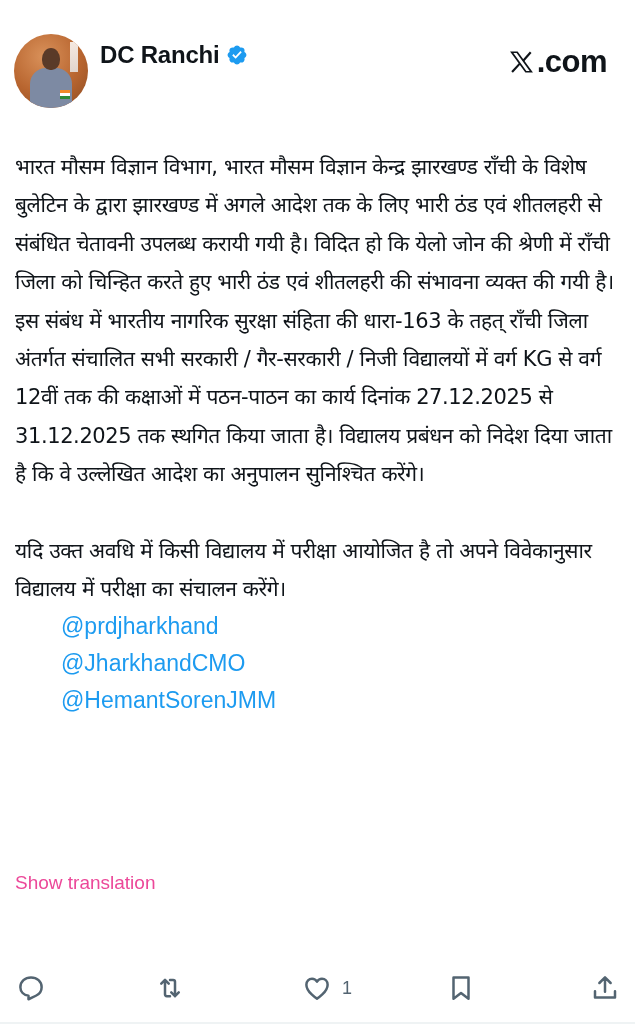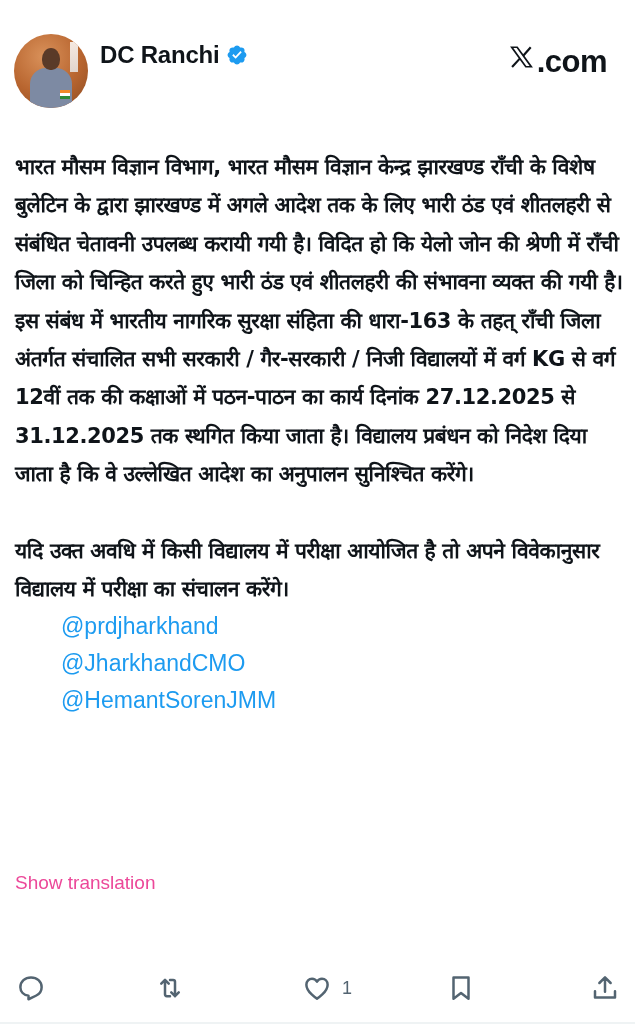--- a/index.html
+++ b/index.html
@@ -31,30 +31,30 @@
       position: absolute; left: 46px; top: 56px; width: 10px; height: 9px;
       background: linear-gradient(#f08a2a 0 33%, #ffffff 33% 66%, #2e8b3a 66% 100%);
     }
     .user-info { position: absolute; left: 86px; top: 6px; }
     .display-name-row { display: flex; align-items: center; gap: 6px; height: 30px; }
     .display-name { font-size: 24px; font-weight: bold; color: #0f1419; letter-spacing: -0.2px; }
     .verified { width: 22px; height: 22px; }
     .handle { font-size: 22px; color: #536471; margin-top: 4px; letter-spacing: -0.2px; }
     .brand {
       position: absolute; right: 28px; top: 10px; font-size: 31px; font-weight: bold;
-      color: #0f1419; letter-spacing: -0.5px; display: flex; align-items: flex-start;
+      color: #0f1419; letter-spacing: -0.5px; display: flex; align-items: center;
     }
     .brand .x-logo { width: 27px; height: 26px; margin-right: 2px; }
 
     .tweet-body {
       position: absolute; left: 15px; top: 148px; width: 612px;
       font-family: "DejaVu Sans", sans-serif; font-size: 21px; line-height: 38.4px;
       color: #0f1419; letter-spacing: -0.4px;
     }
-    .tweet-body p { white-space: normal; font-weight: bold; }
+    .tweet-body p { white-space: normal; }
     .tweet-body .gap { height: 38px; }
     .mention { color: #1d9bf0; display: block; font-family: "Liberation Sans", sans-serif; font-size: 23px; line-height: 37px; letter-spacing: 0; margin-left: 46px; }
 
     .translate {
       position: absolute; left: 15px; top: 872px; font-size: 19px; color: #ec4899;
     }
     .timestamp {
       position: absolute; left: 15px; top: 922px; font-size: 19px; color: #536471;
     }
 

